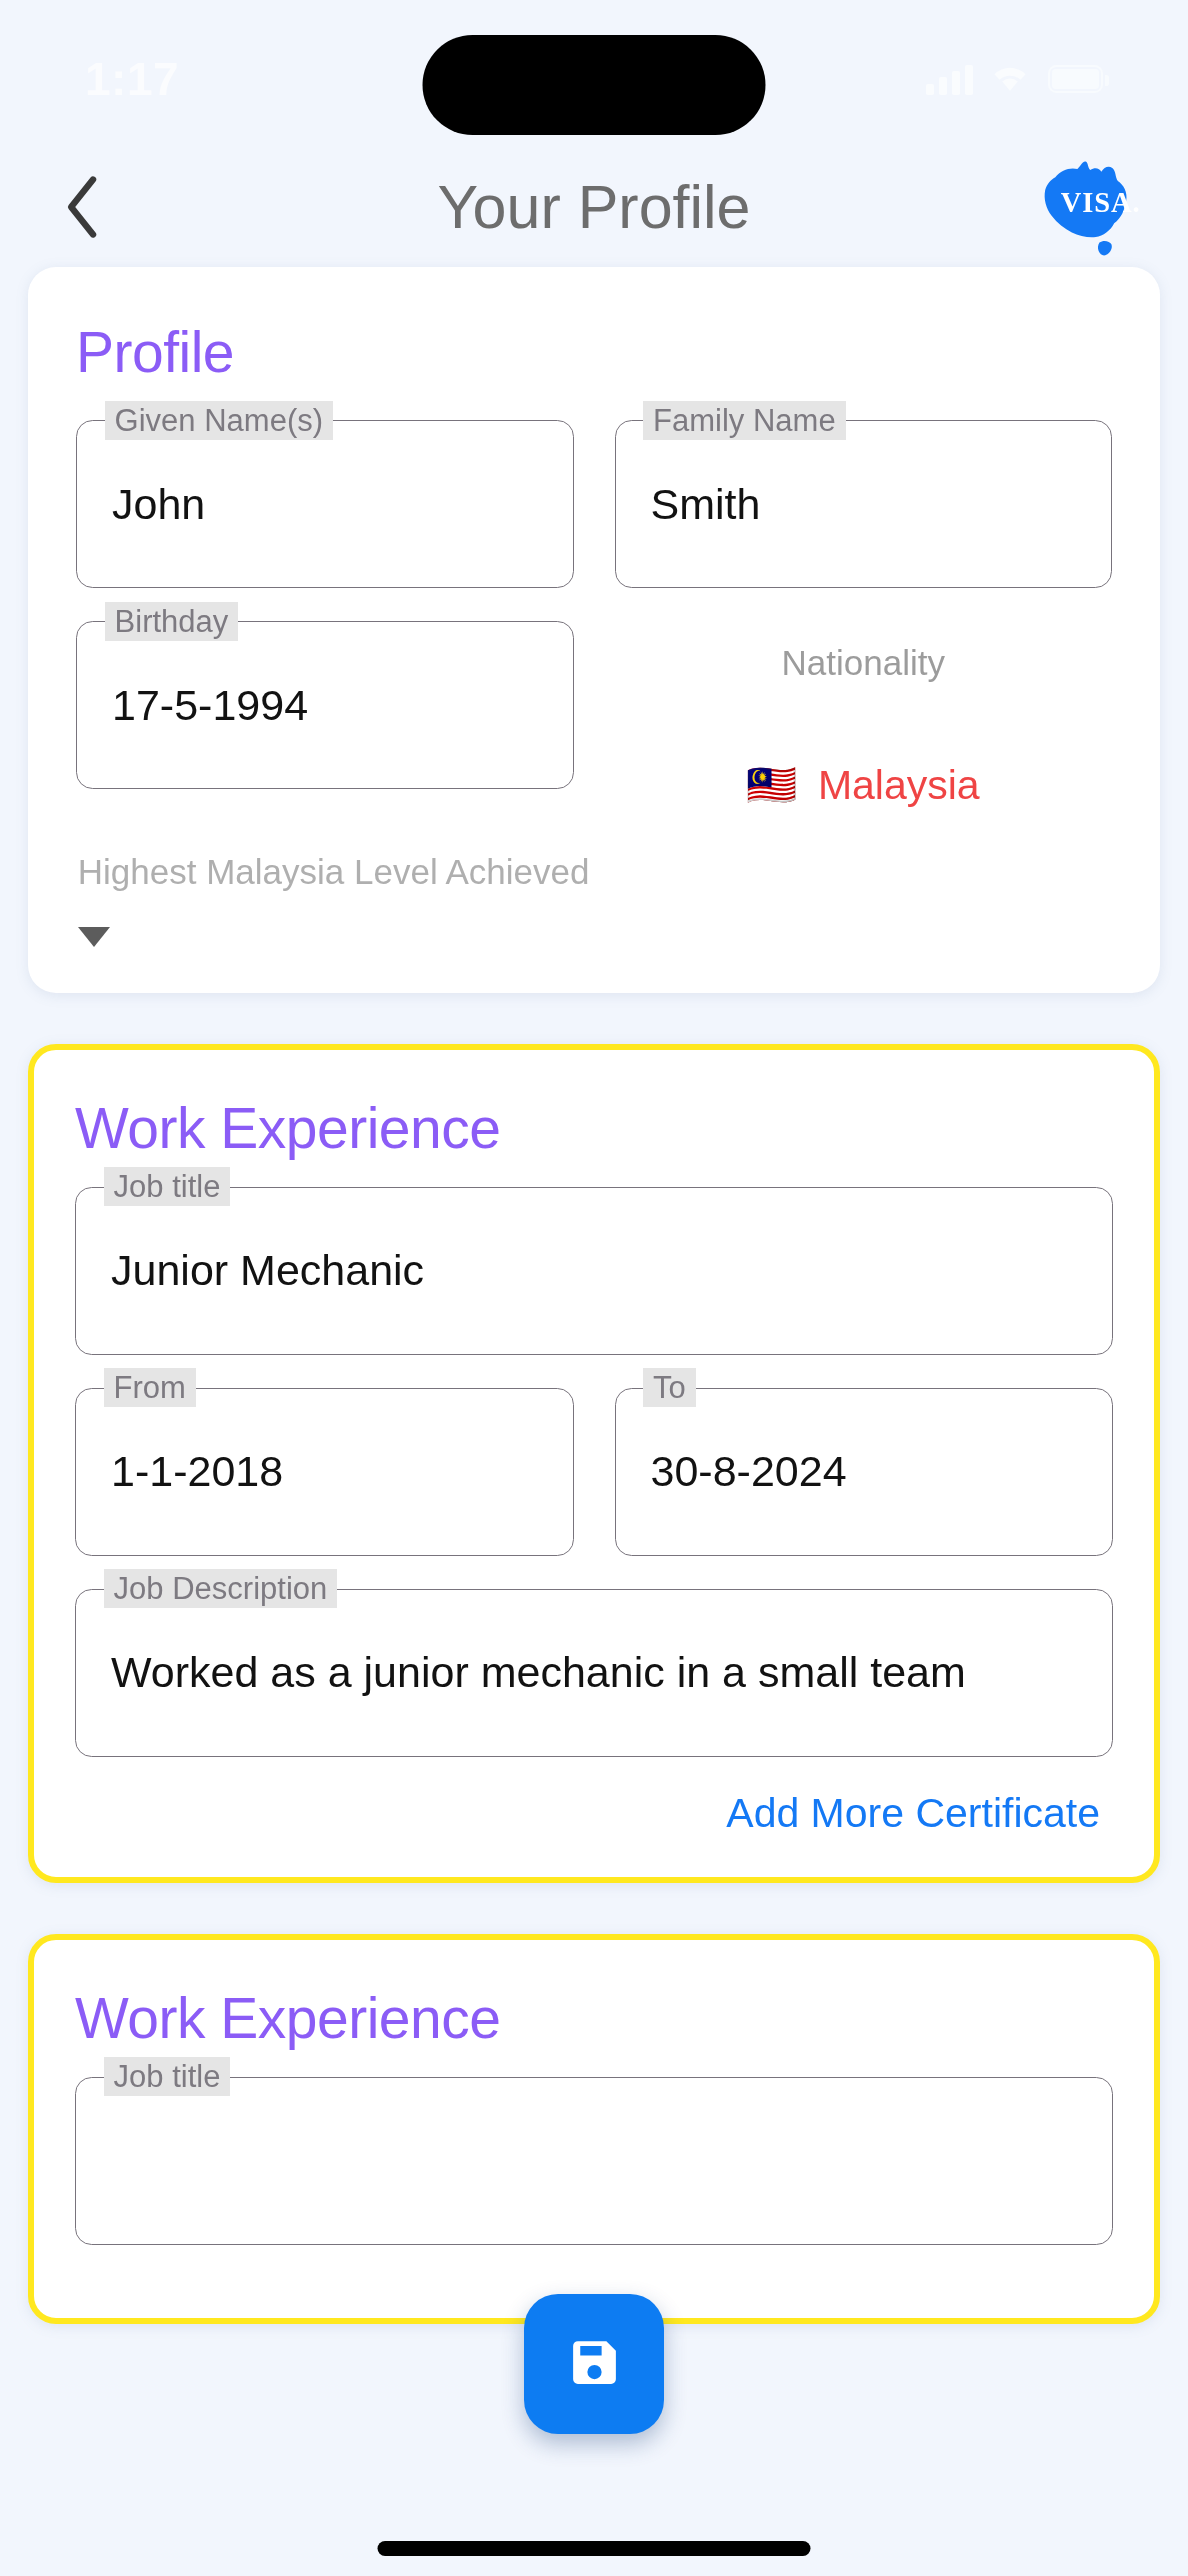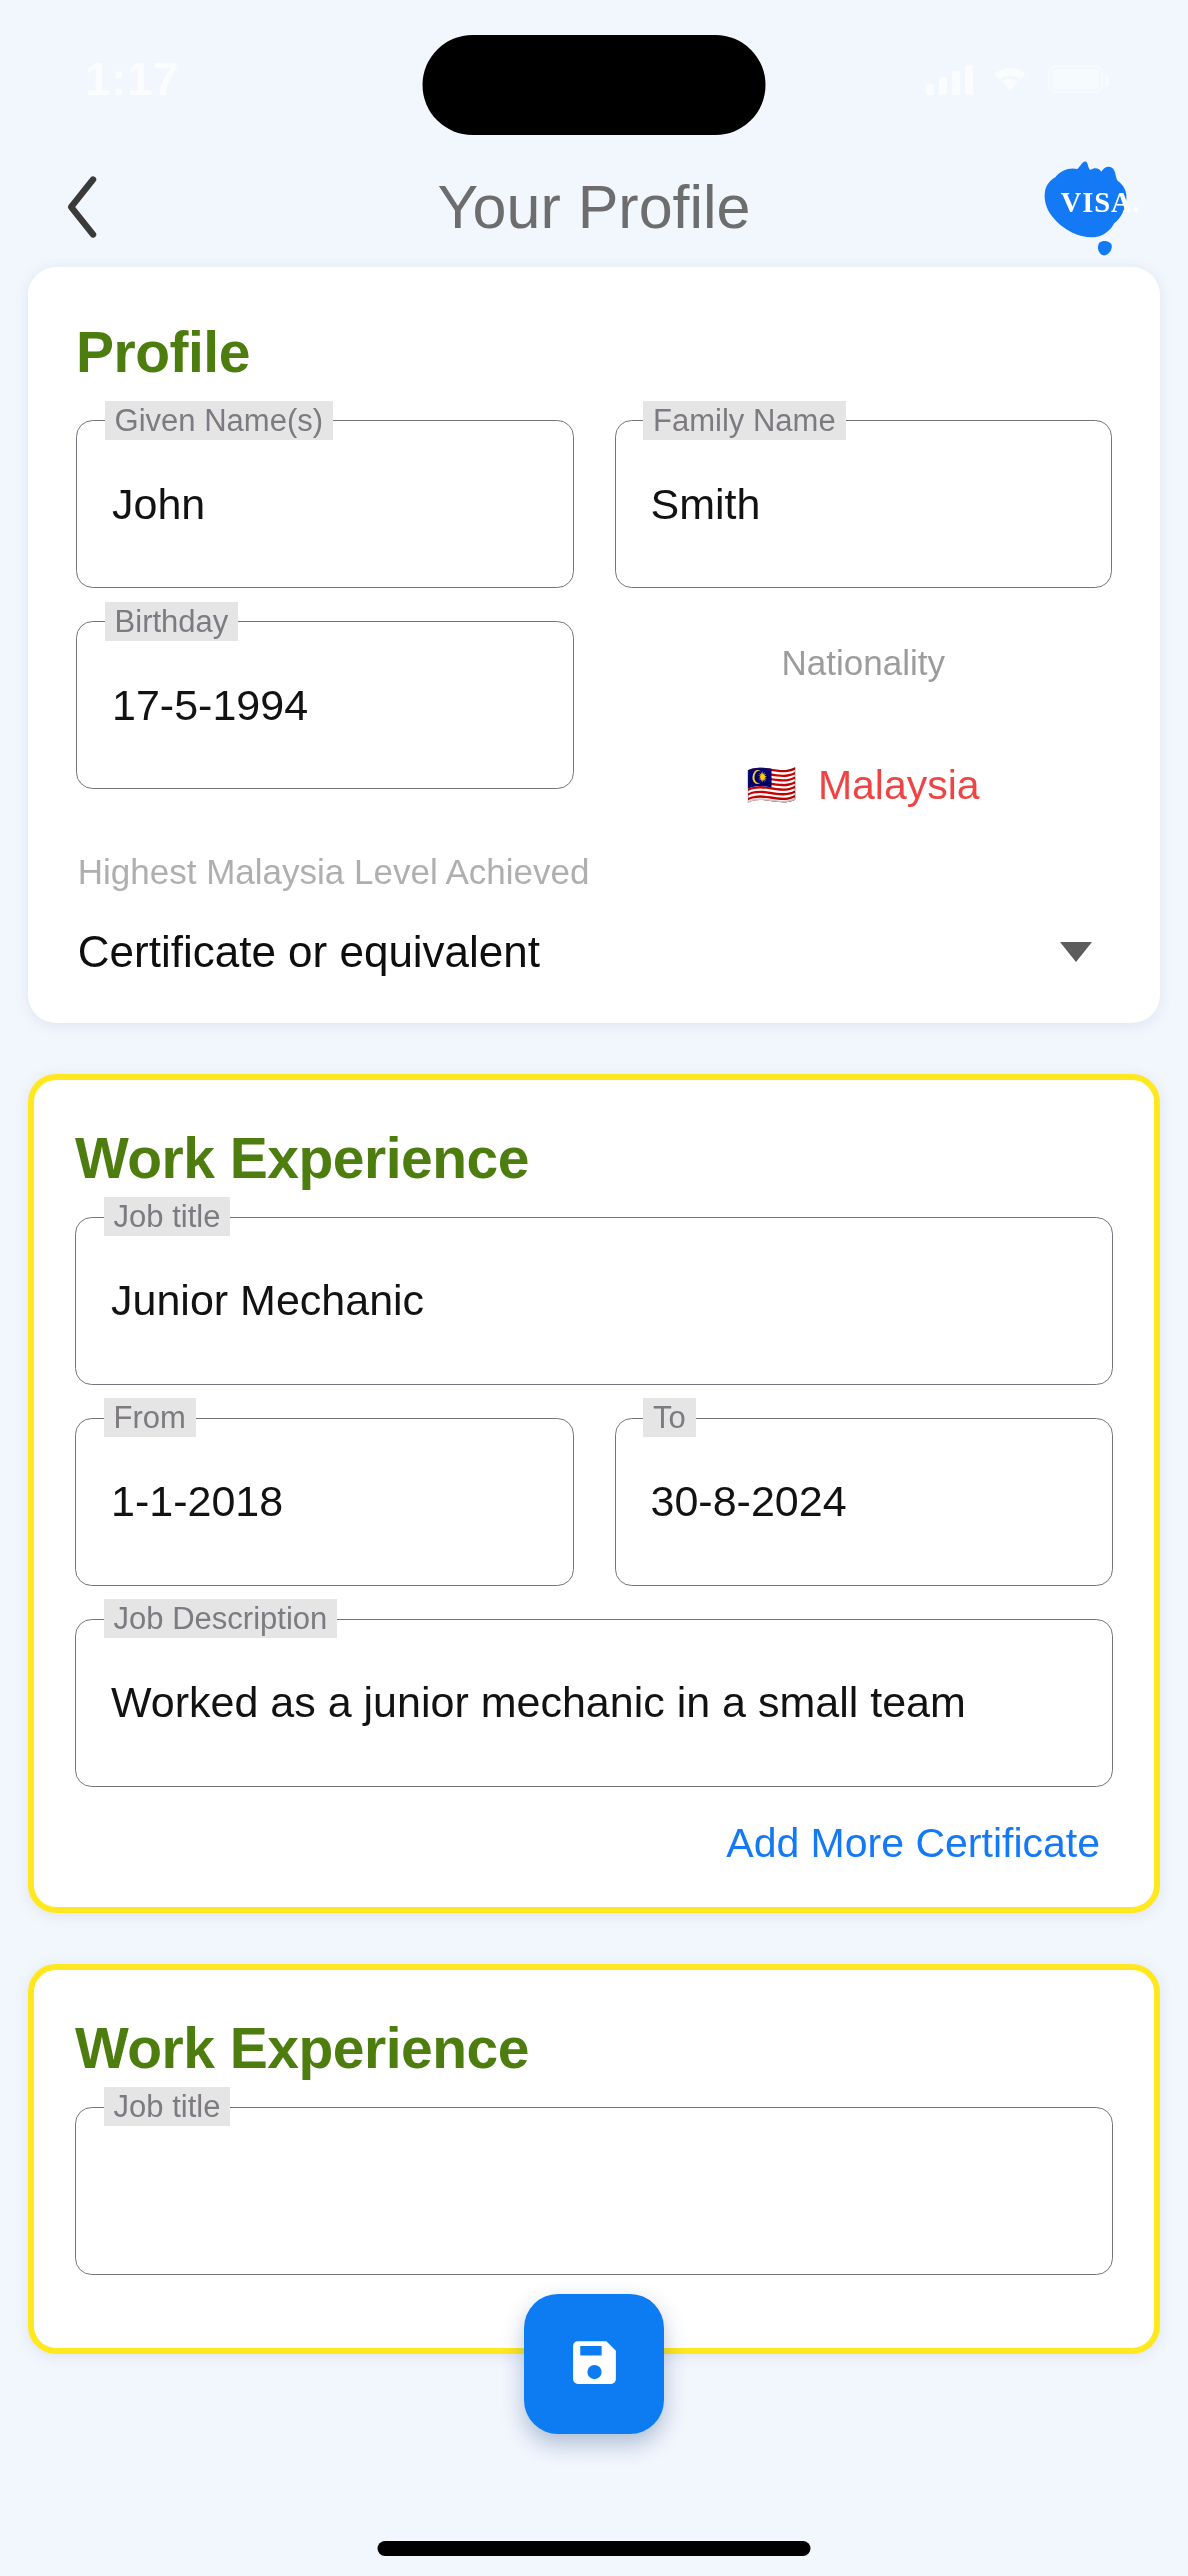--- a/index.html
+++ b/index.html
@@ -61,21 +61,21 @@
 
   
   .scroll { padding:0 28px; }
   .card {
     background:#FFFFFF; border-radius:28px; margin-bottom:51px;
     box-shadow:0 2.8px 13px rgba(100,120,160,0.13);
     padding:52px 48px 46px 48px;
   }
   .card.highlight { border:6.4px solid #FFE81F; padding:45px 41px 40px 41px; }
   .card-title {
-    font-size:57px; color:#4d7c0f; font-weight:700; margin-bottom:35px;
+    font-size:57px; color:#8b5cf6; font-weight:400; margin-bottom:35px;
     letter-spacing:-0.5px;
   }
   .card.highlight .card-title { margin-bottom:26px; }
 
   
   .row { display:flex; gap:41px; }
   .row > * { flex:1 1 0; min-width:0; }
 
   .tf { position:relative; margin-bottom:33px; }
   .tf-box {
@@ -213,21 +213,20 @@
           <div class="nat-label">Nationality</div>
           <div class="nat-value-row">
             <span class="flag">🇲🇾</span>
             <span class="nat-country">Malaysia</span>
           </div>
         </div>
       </div>
 
       <div class="dd-label">Highest Malaysia Level Achieved</div>
       <div class="dd-row">
-        <span class="dd-value">Certificate or equivalent</span>
         <span class="dd-caret"></span>
       </div>
     </div>
 
     <div class="card highlight">
       <div class="card-title">Work Experience</div>
 
       <div class="tf">
         <div class="tf-box">
           <span class="tf-value">Junior Mechanic</span>

